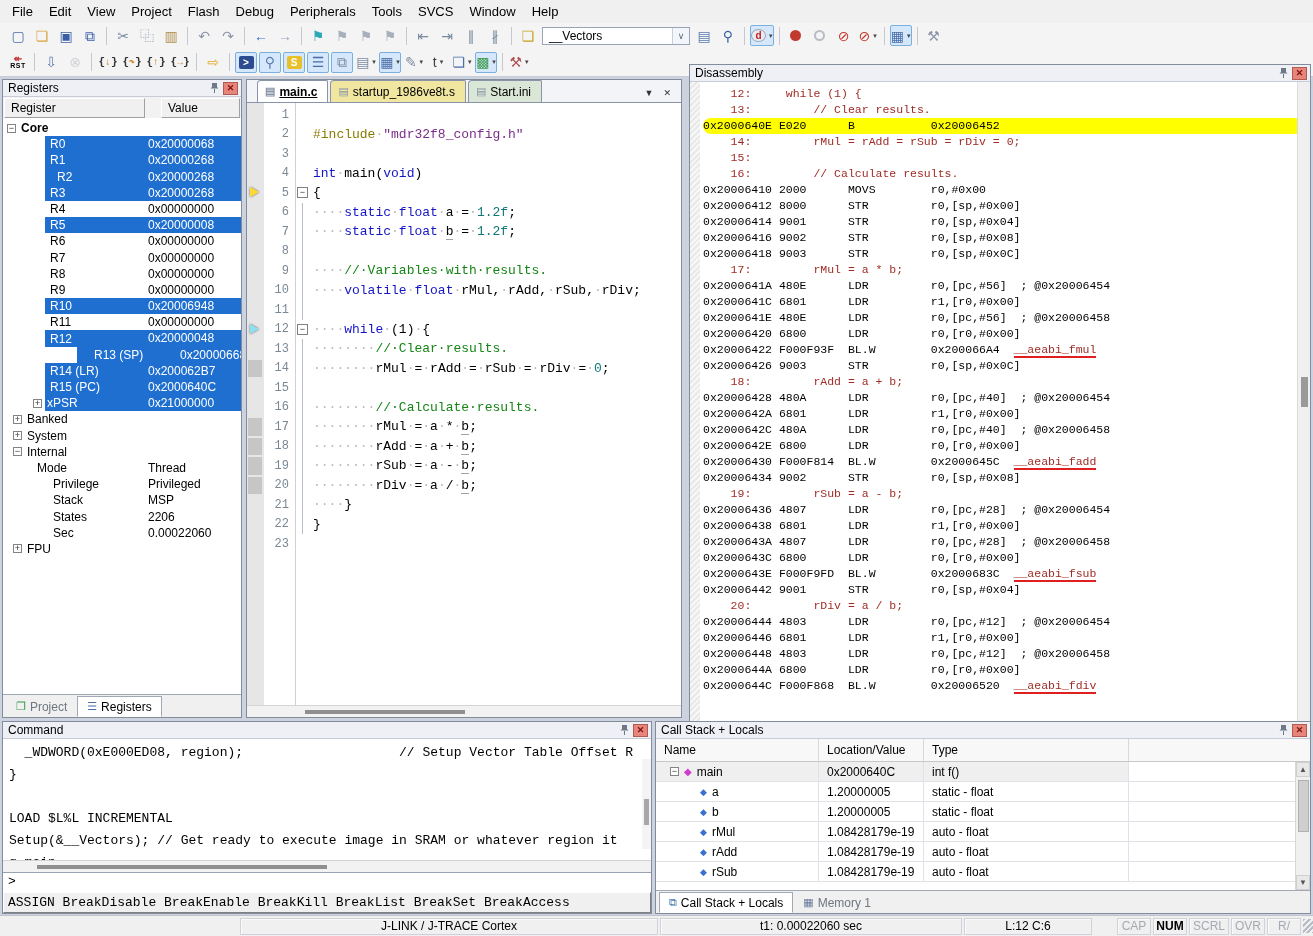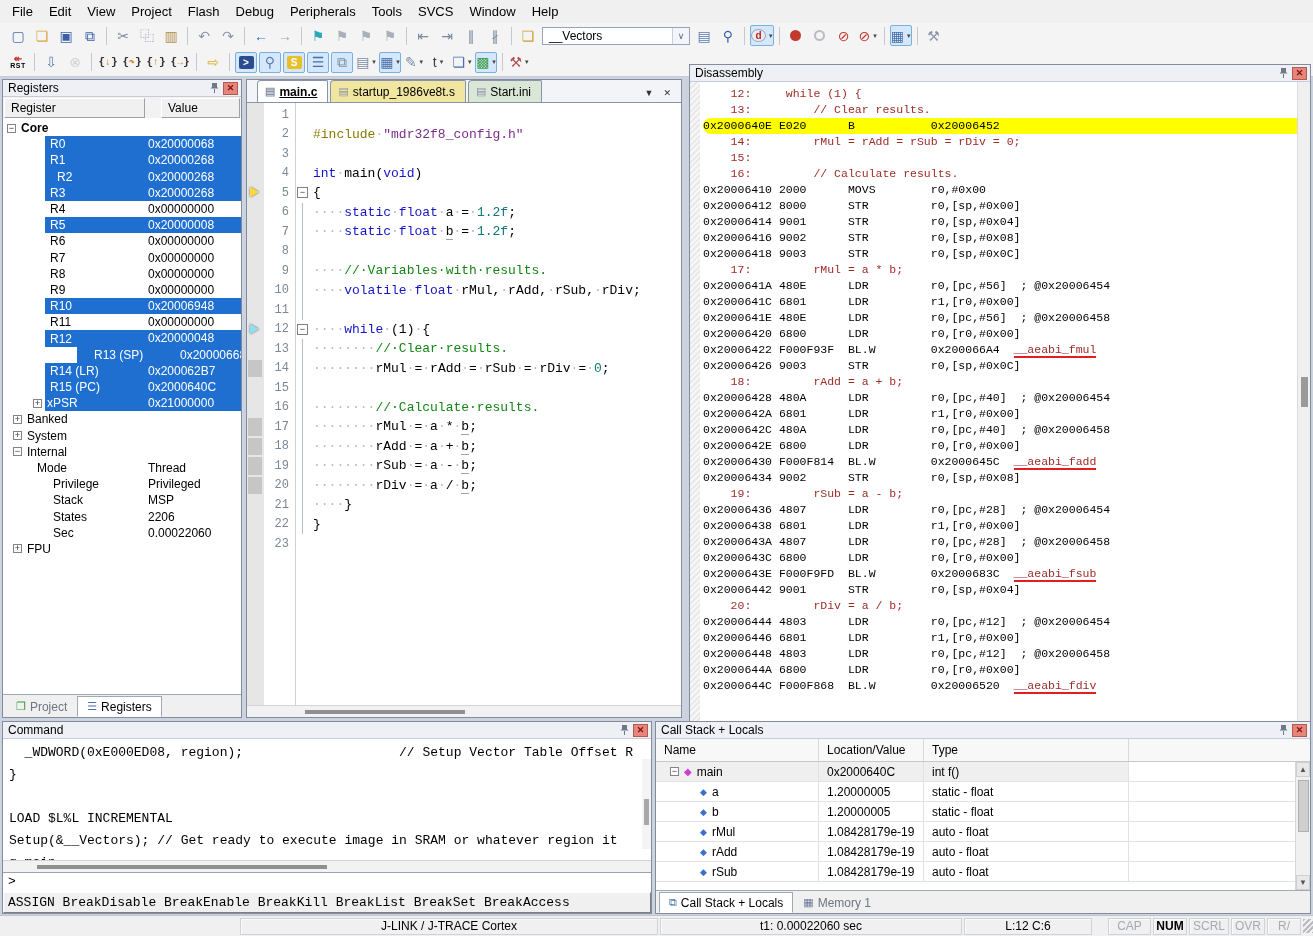--- a/index.html
+++ b/index.html
@@ -834,20 +834,20 @@
     </div>
 </div>
 
 <div id="status">
   <div style="width:238px;flex:none;"></div>
   <div class="sf" style="width:418px;">J-LINK / J-TRACE Cortex</div>
   <div class="sf" style="width:302px;">t1: 0.00022060 sec</div>
   <div class="sf" style="width:128px;">L:12 C:6</div>
   <div style="flex:1;"></div>
   <div id="toggles" style="display:flex;align-items:center;">
-      <div class="sf tg" style="width: 43px;">CAP</div>
+      <div class="sf tg" style="width: 34px;">CAP</div>
       <div class="sf tg on" style="width: 34px;">NUM</div>
       <div class="sf tg" style="width: 40px;">SCRL</div>
       <div class="sf tg" style="width: 34px;">OVR</div>
       <div class="sf tg" style="width: 34px;">R/</div>
     </div>
   <div class="grip"></div>
 </div>
 
 </body></html>

